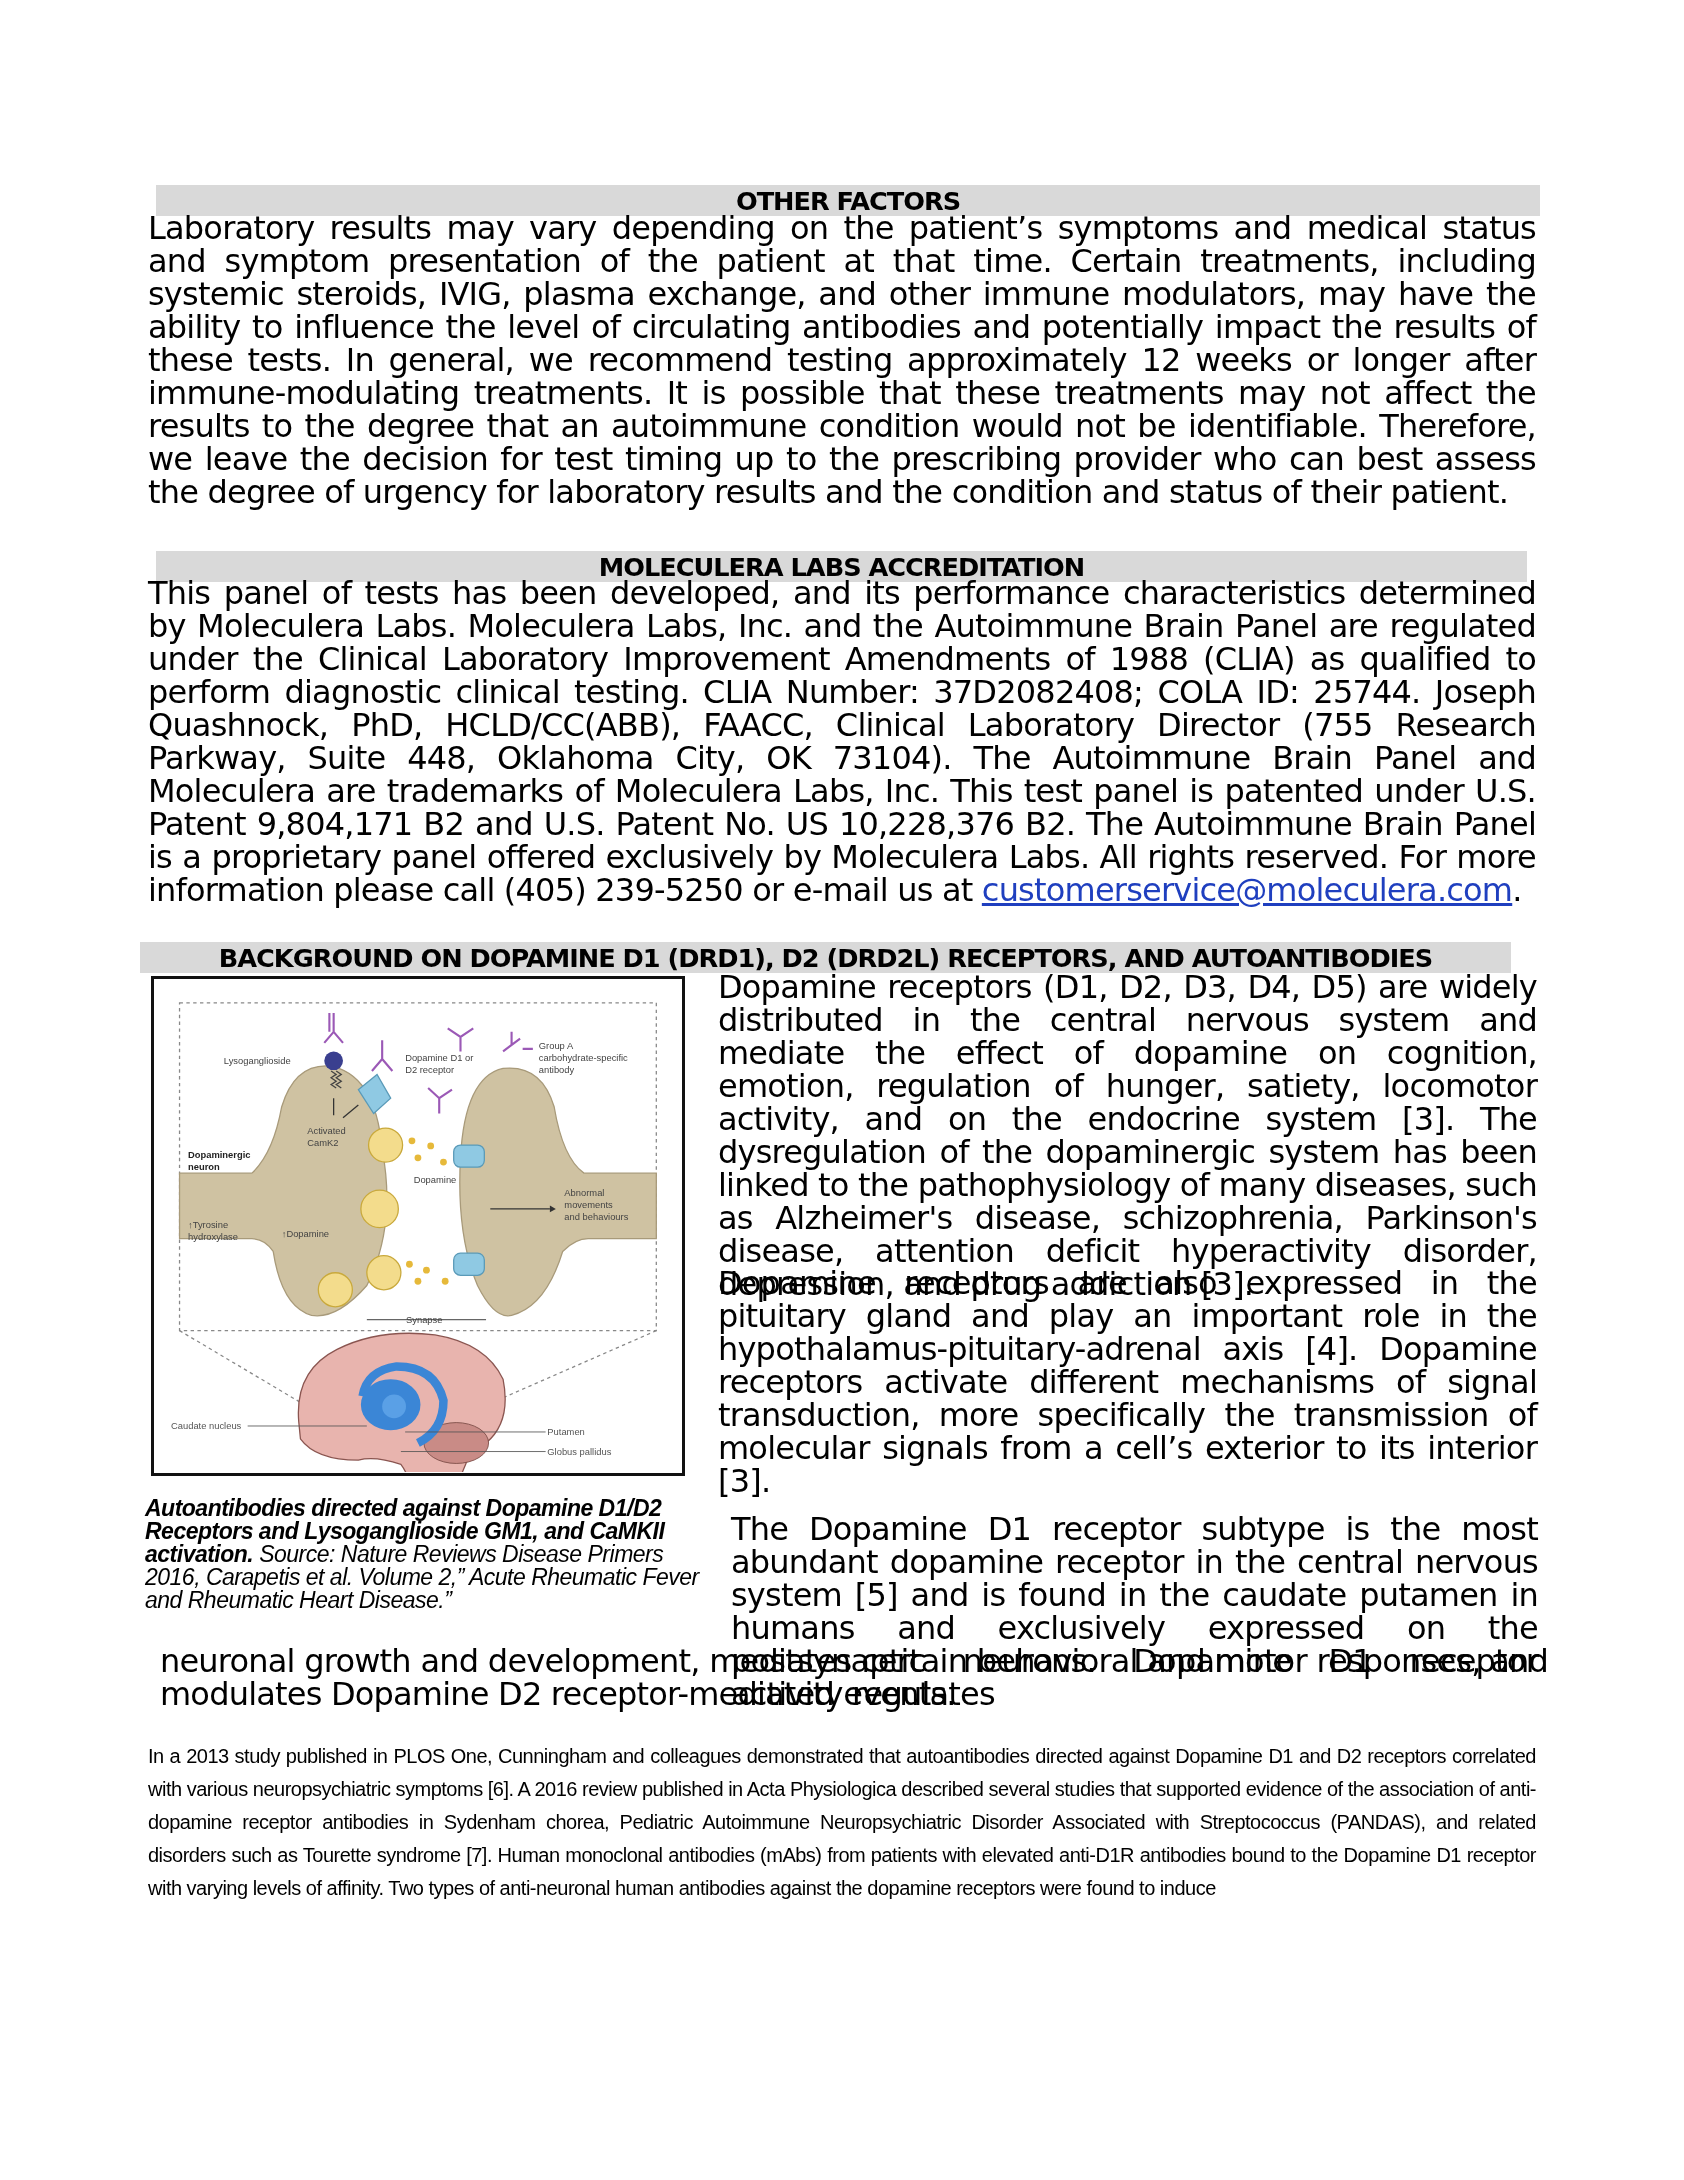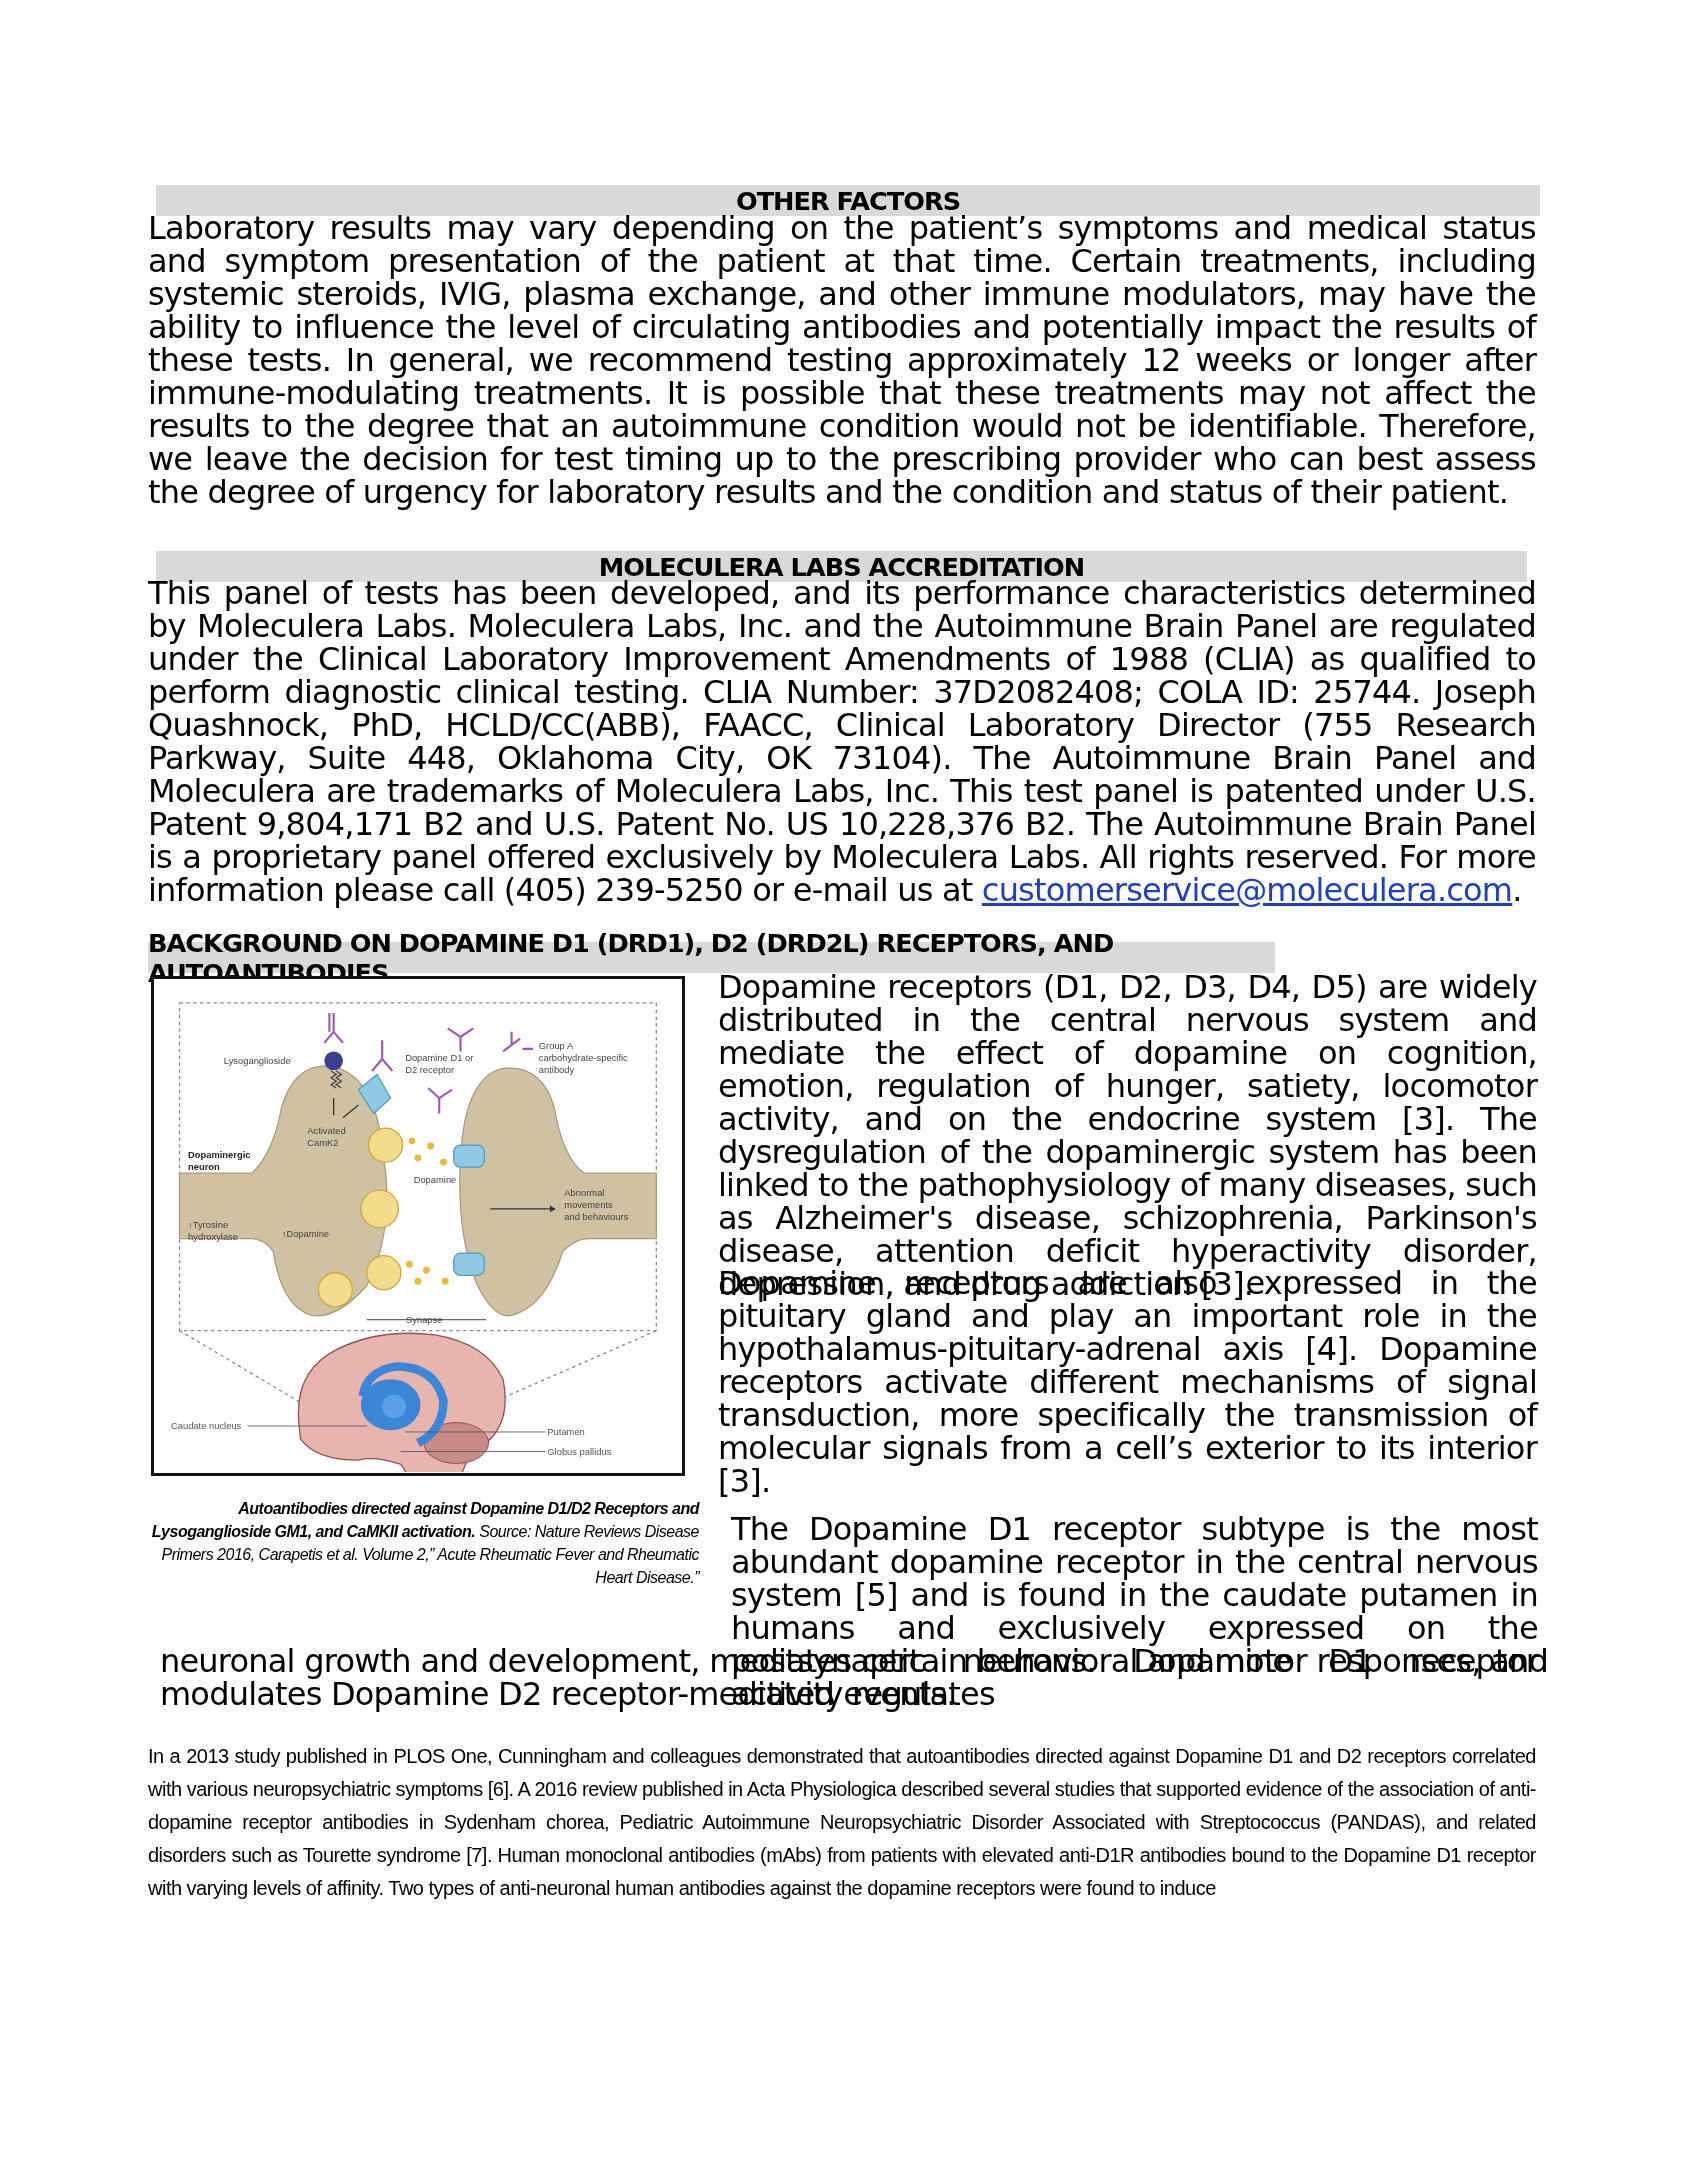--- a/index.html
+++ b/index.html
@@ -9,41 +9,41 @@
           display:flex; align-items:center; justify-content:center;
           font-weight:bold; font-size:25.6px; letter-spacing:-1px;margin-top:36px; }
   .para { position:absolute; font-size:32px; line-height:33px;
           text-align:justify; letter-spacing:-0.8px; word-spacing:0px; }
   .para a { color:#1f3fbf; text-decoration:underline; }
   .calibri { font-family:"Liberation Sans", sans-serif; letter-spacing:-0.5px; font-size:20px; }
   .figure { position:absolute; left:151px; top:976px; width:534px; height:500px;
             border:3.4px solid #111; box-sizing:border-box; background:#fff; }
   .caption { position:absolute; left:145px; top:1497px; width:554px;
              font-family:"Liberation Sans", sans-serif; font-style:italic;
-             font-size:16px; line-height:23px; text-align:right; letter-spacing:-0.5px; }
+             font-size:23px; line-height:23px; text-align:left; letter-spacing:-0.5px; }
   .caption b { font-weight:bold; }
   svg text { font-family:"Liberation Sans", sans-serif; }
 </style>
 </head>
 <body>
 
 <div class="band" style="left:156px; top:149px; width:1384px;">
   <span>OTHER FACTORS</span>
 </div>
 <div class="para" style="left:148px; top:212px; width:1388px;">Laboratory results may vary depending on the patient’s symptoms and medical status and symptom presentation of the patient at that time. Certain treatments, including systemic steroids, IVIG, plasma exchange, and other immune modulators, may have the ability to influence the level of circulating antibodies and potentially impact the results of these tests. In general, we recommend testing approximately 12 weeks or longer after immune-modulating treatments. It is possible that these treatments may not affect the results to the degree that an autoimmune condition would not be identifiable.  Therefore, we leave the decision for test timing up to the prescribing provider who can best assess the degree of urgency for laboratory results and the condition and status of their patient.</div>
 
 <div class="band" style="left:156px; top:515px; width:1371px;align-items:center;">
   <span>MOLECULERA LABS ACCREDITATION</span>
 </div>
 <div class="para" style="left:148px; top:577px; width:1388px;">
   <span>This panel of tests  has  been  developed,  and  its  performance  characteristics  determined by Moleculera Labs. Moleculera  Labs,  Inc.  and  the  Autoimmune Brain Panel  are  regulated  under  the  Clinical  Laboratory Improvement Amendments of 1988 (CLIA) as qualified to perform diagnostic clinical testing. CLIA Number: 37D2082408; COLA ID: 25744. Joseph Quashnock, PhD, HCLD/CC(ABB), FAACC, Clinical Laboratory Director (755 Research Parkway, Suite 448, Oklahoma City, OK 73104). The  Autoimmune Brain Panel and Moleculera are trademarks of Moleculera Labs, Inc.  This test panel is patented under U.S. Patent 9,804,171 B2 and U.S. Patent No. US 10,228,376 B2. The Autoimmune Brain Panel is a proprietary panel offered exclusively by Moleculera Labs. All rights reserved. For more information please call (405) 239-5250 or e-mail us at</span>
   <a href="#">customerservice@moleculera.com</a><span>.</span>
 </div>
 
-<div class="band" style="left:148px; top:906px; width:1127px;">
+<div class="band" style="left:140px; top:906px; width:1371px;">
   <span>BACKGROUND ON DOPAMINE D1 (DRD1), D2 (DRD2L) RECEPTORS, AND AUTOANTIBODIES</span>
 </div>
 
 <div class="figure">
   <svg width="527" height="493" viewBox="0 0 619 579">
 
     <rect x="30" y="28" width="560" height="385" fill="none" stroke="#888" stroke-width="1.5" stroke-dasharray="4,4"></rect>
     <line x1="30" y1="413" x2="185" y2="505" stroke="#888" stroke-width="1.5" stroke-dasharray="4,4"></line>
     <line x1="590" y1="413" x2="380" y2="505" stroke="#888" stroke-width="1.5" stroke-dasharray="4,4"></line>
 

